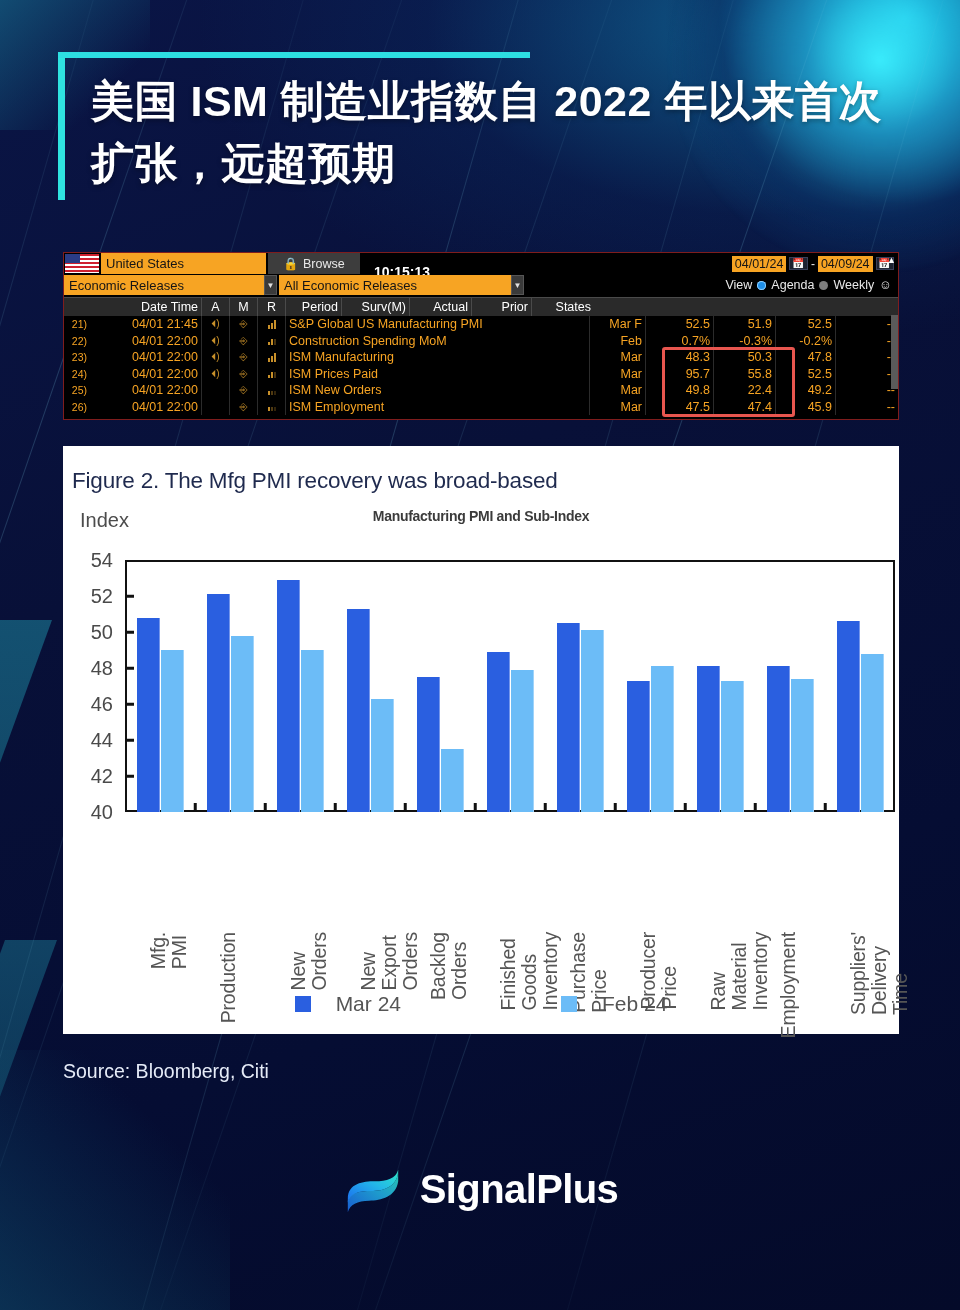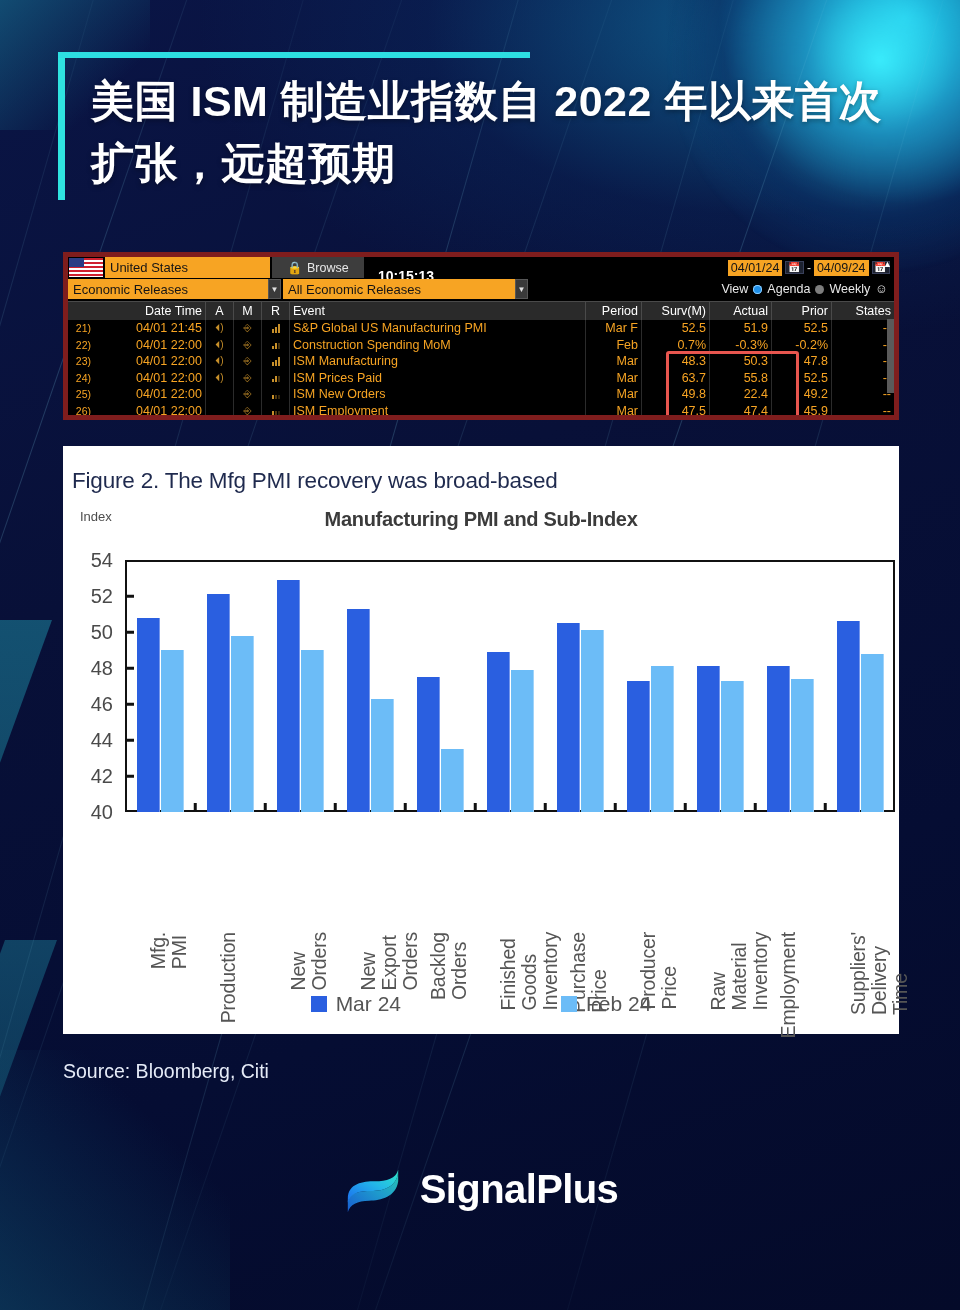--- a/index.html
+++ b/index.html
@@ -69,21 +69,21 @@
     font-weight: bold;
     line-height: 1.45;
     letter-spacing: .5px;
     text-shadow: 0 2px 5px rgba(0,0,0,.35);
   }
 
   
   #terminal {
     position: absolute; left: 63px; top: 252px; width: 836px; height: 168px;
     background: #000000;
-    border: 5px solid #7f1d1d;
+    border: 1px solid #7f1d1d;
     font-family: "Liberation Sans", sans-serif;
     overflow: hidden;
   }
   .t-row1 { display: flex; align-items: stretch; height: 21px; }
   .flag {
     width: 34px; margin: 1px 2px 1px 1px;
     background:
       repeating-linear-gradient(180deg, #cf2030 0 2px, #ffffff 2px 4px);
     position: relative;
   }
@@ -194,25 +194,25 @@
     position: absolute; left: 63px; top: 446px; width: 836px; height: 588px;
     background: #ffffff;
   }
   .fig-title {
     position: absolute; left: 9px; top: 22px;
     font-size: 22.5px; color: #1f2a4e; font-weight: normal;
     letter-spacing: -.2px;
   }
   .axis-name {
     position: absolute; left: 17px; top: 63px;
-    font-size: 13px; color: #4c4c4c;
+    font-size: 20px; color: #4c4c4c;
   }
   .chart-title {
     position: absolute; left: 0; right: 0; top: 62px;
-    text-align: center; font-size: 20px; font-weight: bold; color: #3b3b3b;
+    text-align: center; font-size: 14px; font-weight: bold; color: #3b3b3b;
     letter-spacing: -.3px;
   }
 
   #plot-wrap {
     position: absolute; left: 62px; top: 114px; width: 770px; height: 252px;
   }
   #plot {
     position: absolute; inset: 0;
     border: 2.5px solid #111111;
     background: #ffffff;
@@ -246,21 +246,21 @@
     transform: rotate(180deg);
     font-size: 19.5px; color: #555555; line-height: 1.08;
     text-align: left; white-space: pre-line;
     letter-spacing: -.2px;
   }
   .legend {
     position: absolute; top: 546px; left: 0; width: 100%;
     display: flex; justify-content: center; gap: 160px;
     font-size: 21px; color: #555555;
   }
-  .legend-item { display: flex; align-items: center; gap: 9px; }
+  .legend-item { display: flex; align-items: center; gap: 25px; }
   .legend-swatch { width: 16px; height: 16px; display: inline-block; }
 
   
   #source {
     position: absolute; left: 63px; top: 1060px;
     color: #e6ecf8; font-size: 19.5px;
   }
   #footer-logo {
     position: absolute; left: 0; right: 0; top: 1158px;
     display: flex; align-items: center; justify-content: center; gap: 16px;
@@ -333,21 +333,20 @@
       <span>☺</span>
     </div>
   </div>
 
   <div class="t-head">
     <div class="c-idx"></div>
     <div class="c-date">Date Time</div>
     <div class="c-a">A</div>
     <div class="c-m">M</div>
     <div class="c-r">R</div>
-    <div class="c-event">Event</div>
     <div class="c-per">Period</div>
     <div class="c-surv">Surv(M)</div>
     <div class="c-act">Actual</div>
     <div class="c-prior">Prior</div>
     <div class="c-rev">States</div>
     <span class="scroll-arrow">▲</span>
   </div>
 
   <div class="t-rows" id="terminal-rows">
       <div class="t-data-row">
@@ -430,21 +429,21 @@
         </div>
         <div class="c-r">
           <span class="bars lv2">
             <i></i>
             <i></i>
             <i></i>
           </span>
         </div>
         <div class="c-event">ISM Prices Paid</div>
         <div class="c-per">Mar</div>
-        <div class="c-surv">63.7</div>
+        <div class="c-surv">95.7</div>
         <div class="c-act">55.8</div>
         <div class="c-prior">52.5</div>
         <div class="c-rev">--</div>
       </div>
       <div class="t-data-row">
         <div class="c-idx">25)</div>
         <div class="c-date">04/01 22:00</div>
         <div class="c-a"></div>
         <div class="c-m">
           <span class="bell">⎆</span>

